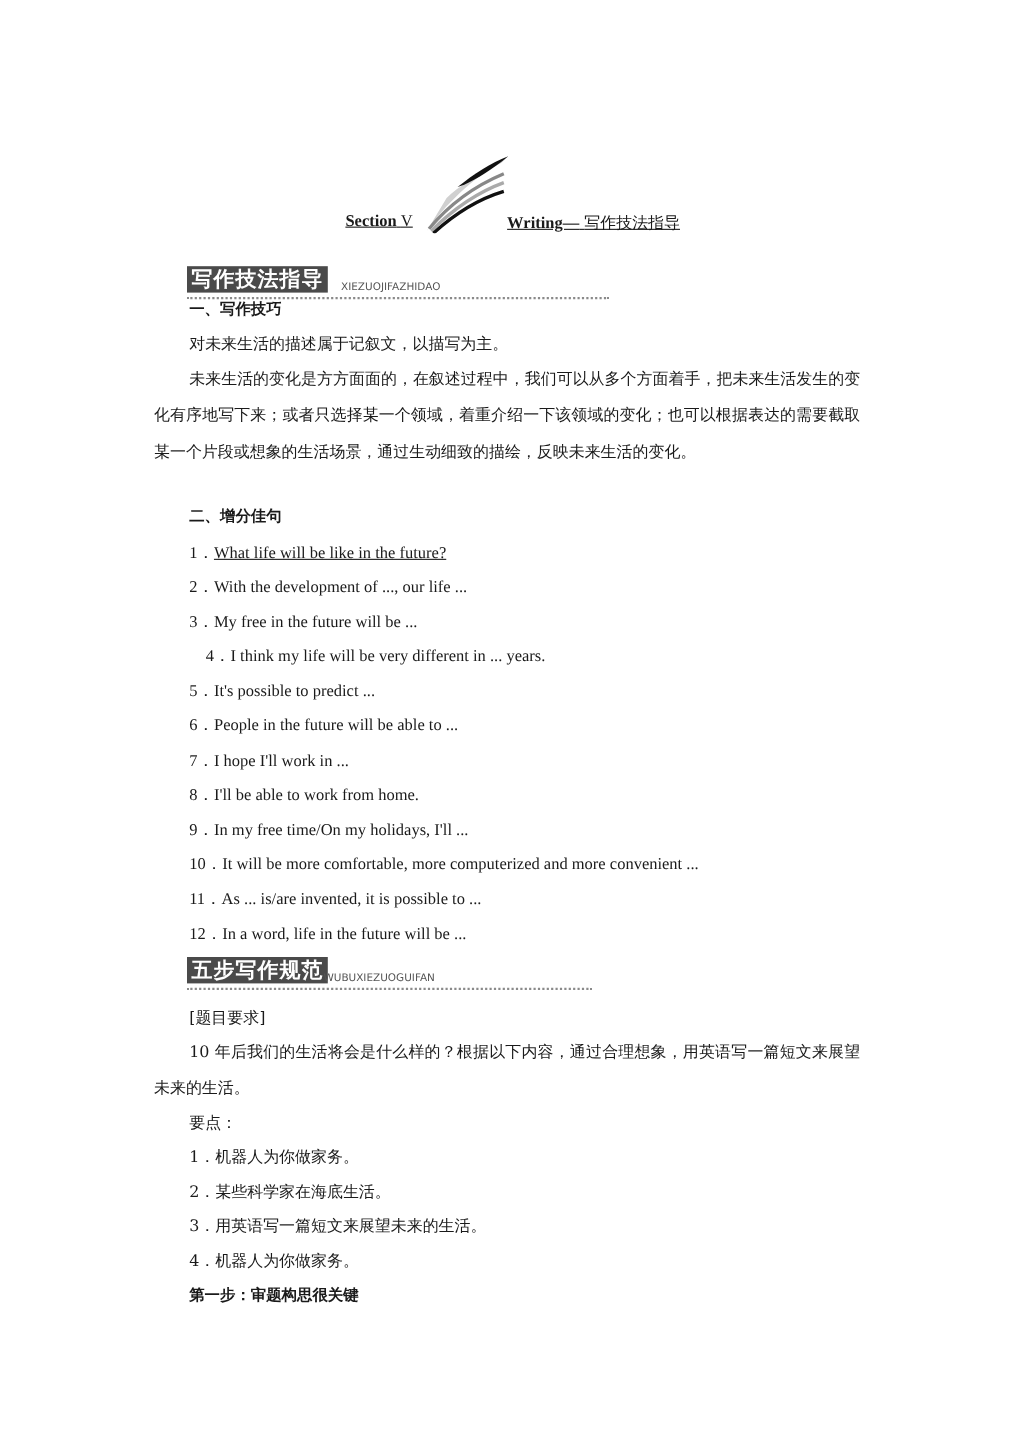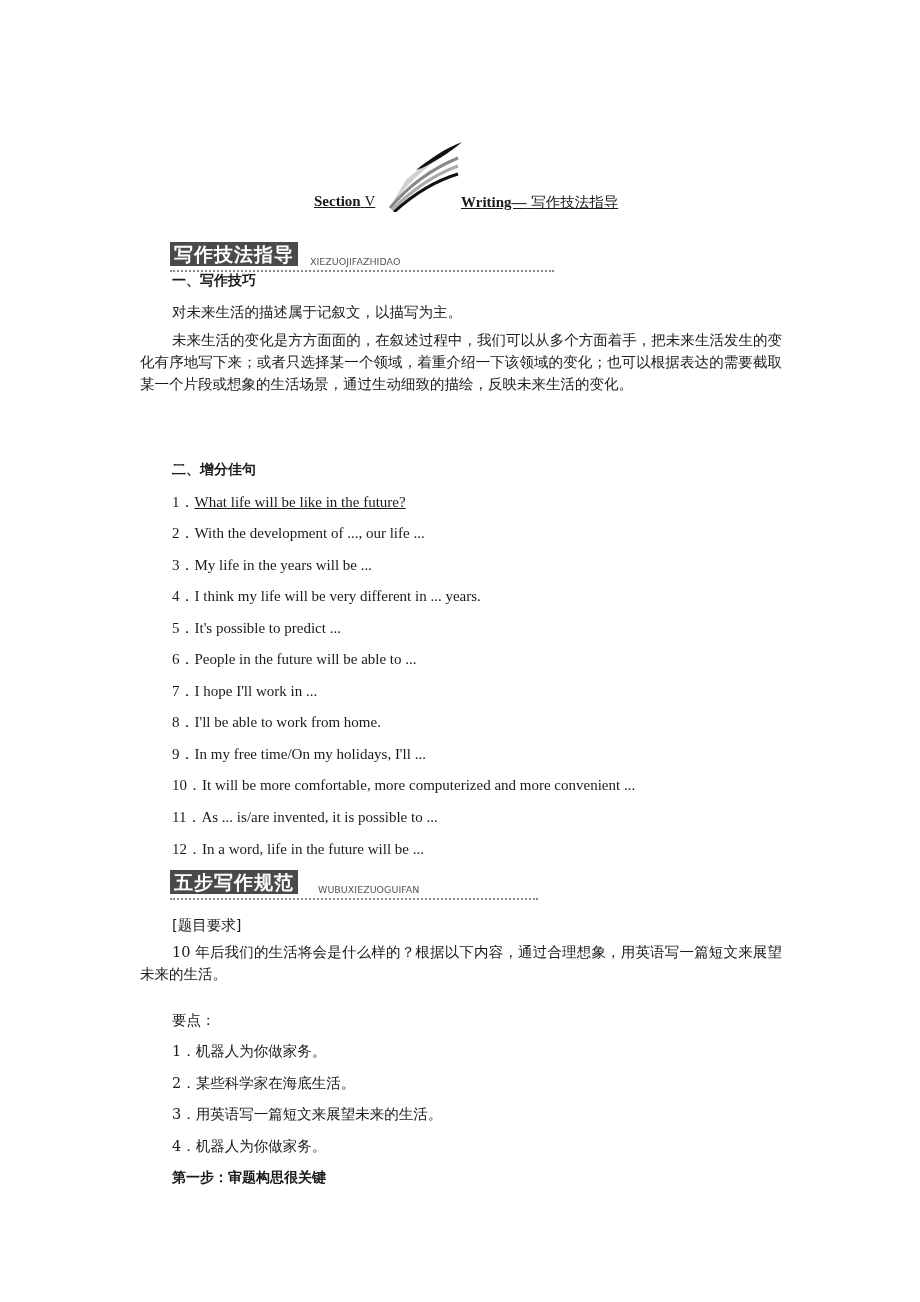--- a/index.html
+++ b/index.html
@@ -14,21 +14,21 @@
   .banner .tag { position: absolute; left: 0; top: 0; height: 24px; padding: 0 4px;
                  background: #4a4a4a; color: #ffffff; font-family: "DejaVu Sans", sans-serif;
                  font-size: 19px; font-weight: bold; line-height: 24px; letter-spacing: 1px; }
   .banner .pinyin { position: absolute; bottom: 5px; font-family: "DejaVu Sans", sans-serif;
                     font-size: 9.5px; color: #555; letter-spacing: 0; }
   .banner .dots { position: absolute; left: 0; right: 0; bottom: 0; border-bottom: 2px dotted #8a8a8a; }
   .h { font-family: "DejaVu Sans", sans-serif; font-size: 14px; font-weight: bold; }
   .p { font-size: 15px; }
   .cn-text { font-family: "DejaVu Serif", serif; font-size: 14.5px; text-align: center; }
   .para { position: absolute; left: 140px; width: 642px; font-family: "DejaVu Serif", serif;
-          font-size: 14.5px; line-height: 22px; text-indent: 32px; text-align: justify; }
+          font-size: 14.5px; line-height: 33px; text-indent: 32px; text-align: justify; }
   .num { display: inline-block; }
 </style>
 </head>
 <body>
 
 <svg class="swoosh" viewBox="0 0 80 72">
   <path d="M2 70 C 20 45, 40 25, 76 2 L 70 8 C 50 18, 30 30, 20 40 Z" fill="#d0d0d0"></path>
   <path d="M30 30 C 45 18, 60 8, 76 2 C 62 14, 48 22, 36 28 Z" fill="#111"></path>
   <path d="M4 68 C 24 44, 48 28, 72 18" stroke="#888" stroke-width="3" fill="none"></path>
   <path d="M6 70 C 28 48, 50 34, 72 26" stroke="#aaa" stroke-width="3" fill="none"></path>
@@ -49,35 +49,35 @@
 
 <div class="abs h" style="left:172px; top:272px;">一、写作技巧</div>
 <div class="abs cn-text" style="left:172px; top:303px;">对未来生活的描述属于记叙文，以描写为主。</div>
 <div class="para" style="top:329px;">未来生活的变化是方方面面的，在叙述过程中，我们可以从多个方面着手，把未来生活发生的变化有序地写下来；或者只选择某一个领域，着重介绍一下该领域的变化；也可以根据表达的需要截取某一个片段或想象的生活场景，通过生动细致的描绘，反映未来生活的变化。</div>
 
 <div class="abs h" style="left:172px; top:461px;">二、增分佳句</div>
 
 <div>
   <div class="abs p" style="left:172px; top:493px;text-decoration:underline;"><span class="num">1．</span><span>What life will be like in the future?</span></div>
   <div class="abs p" style="left:172px; top:524px;"><span class="num">2．</span><span>With the development of ..., our life ...</span></div>
-  <div class="abs p" style="left:172px; top:556px;"><span class="num">3．</span><span>My life in the years will be ...</span></div>
-  <div class="abs p" style="left:172px; top:587px;"><span class="num">4．</span><span>I think my life will be very different in ... years.</span></div>
+  <div class="abs p" style="left:172px; top:556px;"><span class="num">3．</span><span>My free in the future will be ...</span></div>
+  <div class="abs p" style="left:187px; top:587px;"><span class="num">4．</span><span>I think my life will be very different in ... years.</span></div>
   <div class="abs p" style="left:172px; top:619px;"><span class="num">5．</span><span>It's possible to predict ...</span></div>
   <div class="abs p" style="left:172px; top:650px;"><span class="num">6．</span><span>People in the future will be able to ...</span></div>
   <div class="abs p" style="left:172px; top:682px;"><span class="num">7．</span><span>I hope I'll work in ...</span></div>
   <div class="abs p" style="left:172px; top:713px;"><span class="num">8．</span><span>I'll be able to work from home.</span></div>
   <div class="abs p" style="left:172px; top:745px;"><span class="num">9．</span><span>In my free time/On my holidays, I'll ...</span></div>
   <div class="abs p" style="left:172px; top:776px;text-align:right;"><span class="num">10．</span><span>It will be more comfortable, more computerized and more convenient ...</span></div>
   <div class="abs p" style="left:172px; top:808px;"><span class="num">11．</span><span>As ... is/are invented, it is possible to ...</span></div>
   <div class="abs p" style="left:172px; top:840px;"><span class="num">12．</span><span>In a word, life in the future will be ...</span></div>
 </div>
 
 <div class="banner" style="top:870px;">
   <div class="tag">五步写作规范</div>
-  <div class="pinyin" style="left:148px;text-align:right;">WUBUXIEZUOGUIFAN</div>
+  <div class="pinyin" style="left:124px;text-align:right;">WUBUXIEZUOGUIFAN</div>
   <div class="dots"></div>
 </div>
 
 <div class="abs cn-text" style="left:172px; top:916px; font-family:'DejaVu Sans',sans-serif;">[题目要求]</div>
 <div class="para" style="top:941px;">10 年后我们的生活将会是什么样的？根据以下内容，通过合理想象，用英语写一篇短文来展望未来的生活。</div>
 <div class="abs cn-text" style="left:172px; top:1011px;">要点：</div>
 
 <div>
   <div class="abs cn-text" style="left:172px; top:1042px;"><span class="num">1．</span><span>机器人为你做家务。</span></div>
   <div class="abs cn-text" style="left:172px; top:1074px;"><span class="num">2．</span><span>某些科学家在海底生活。</span></div>

